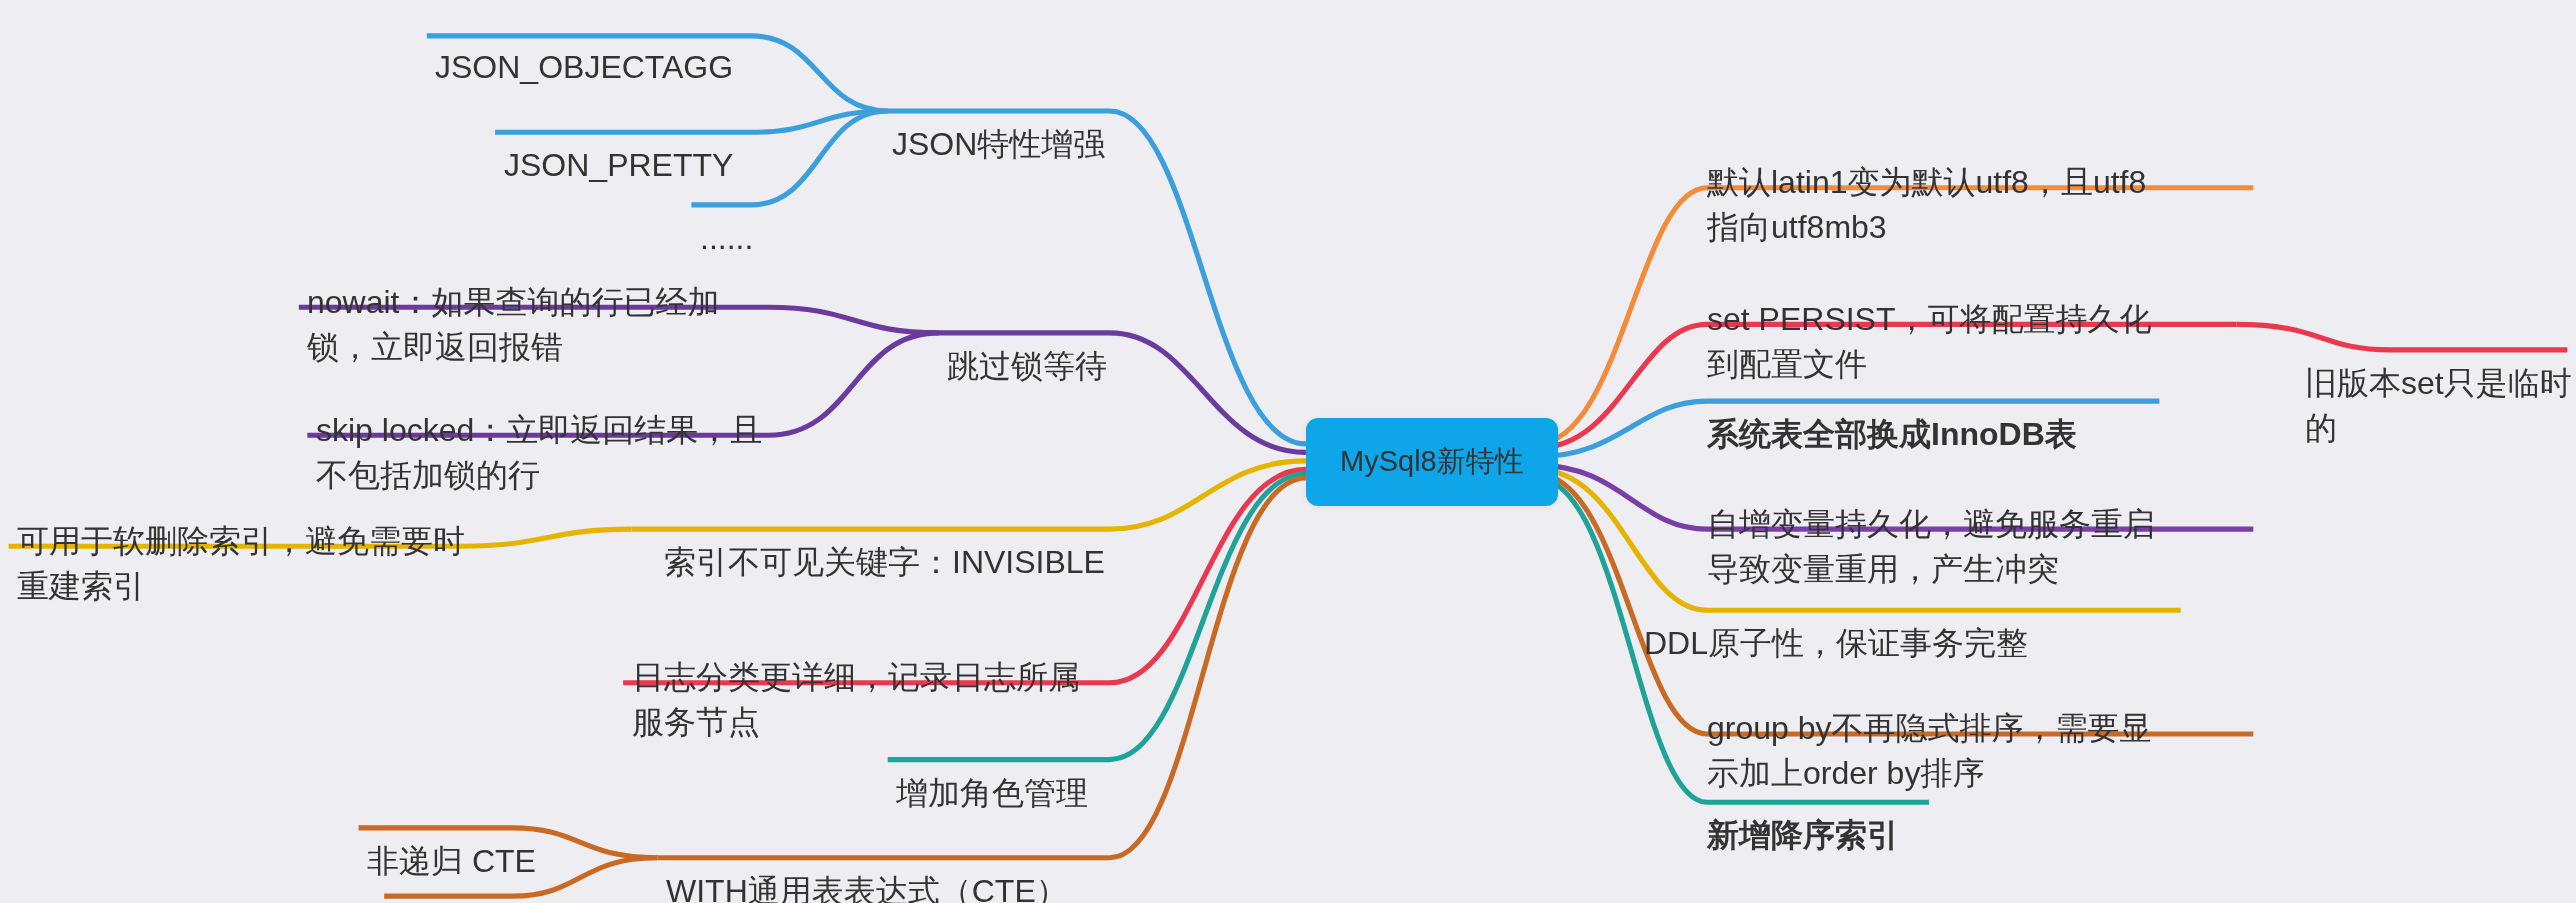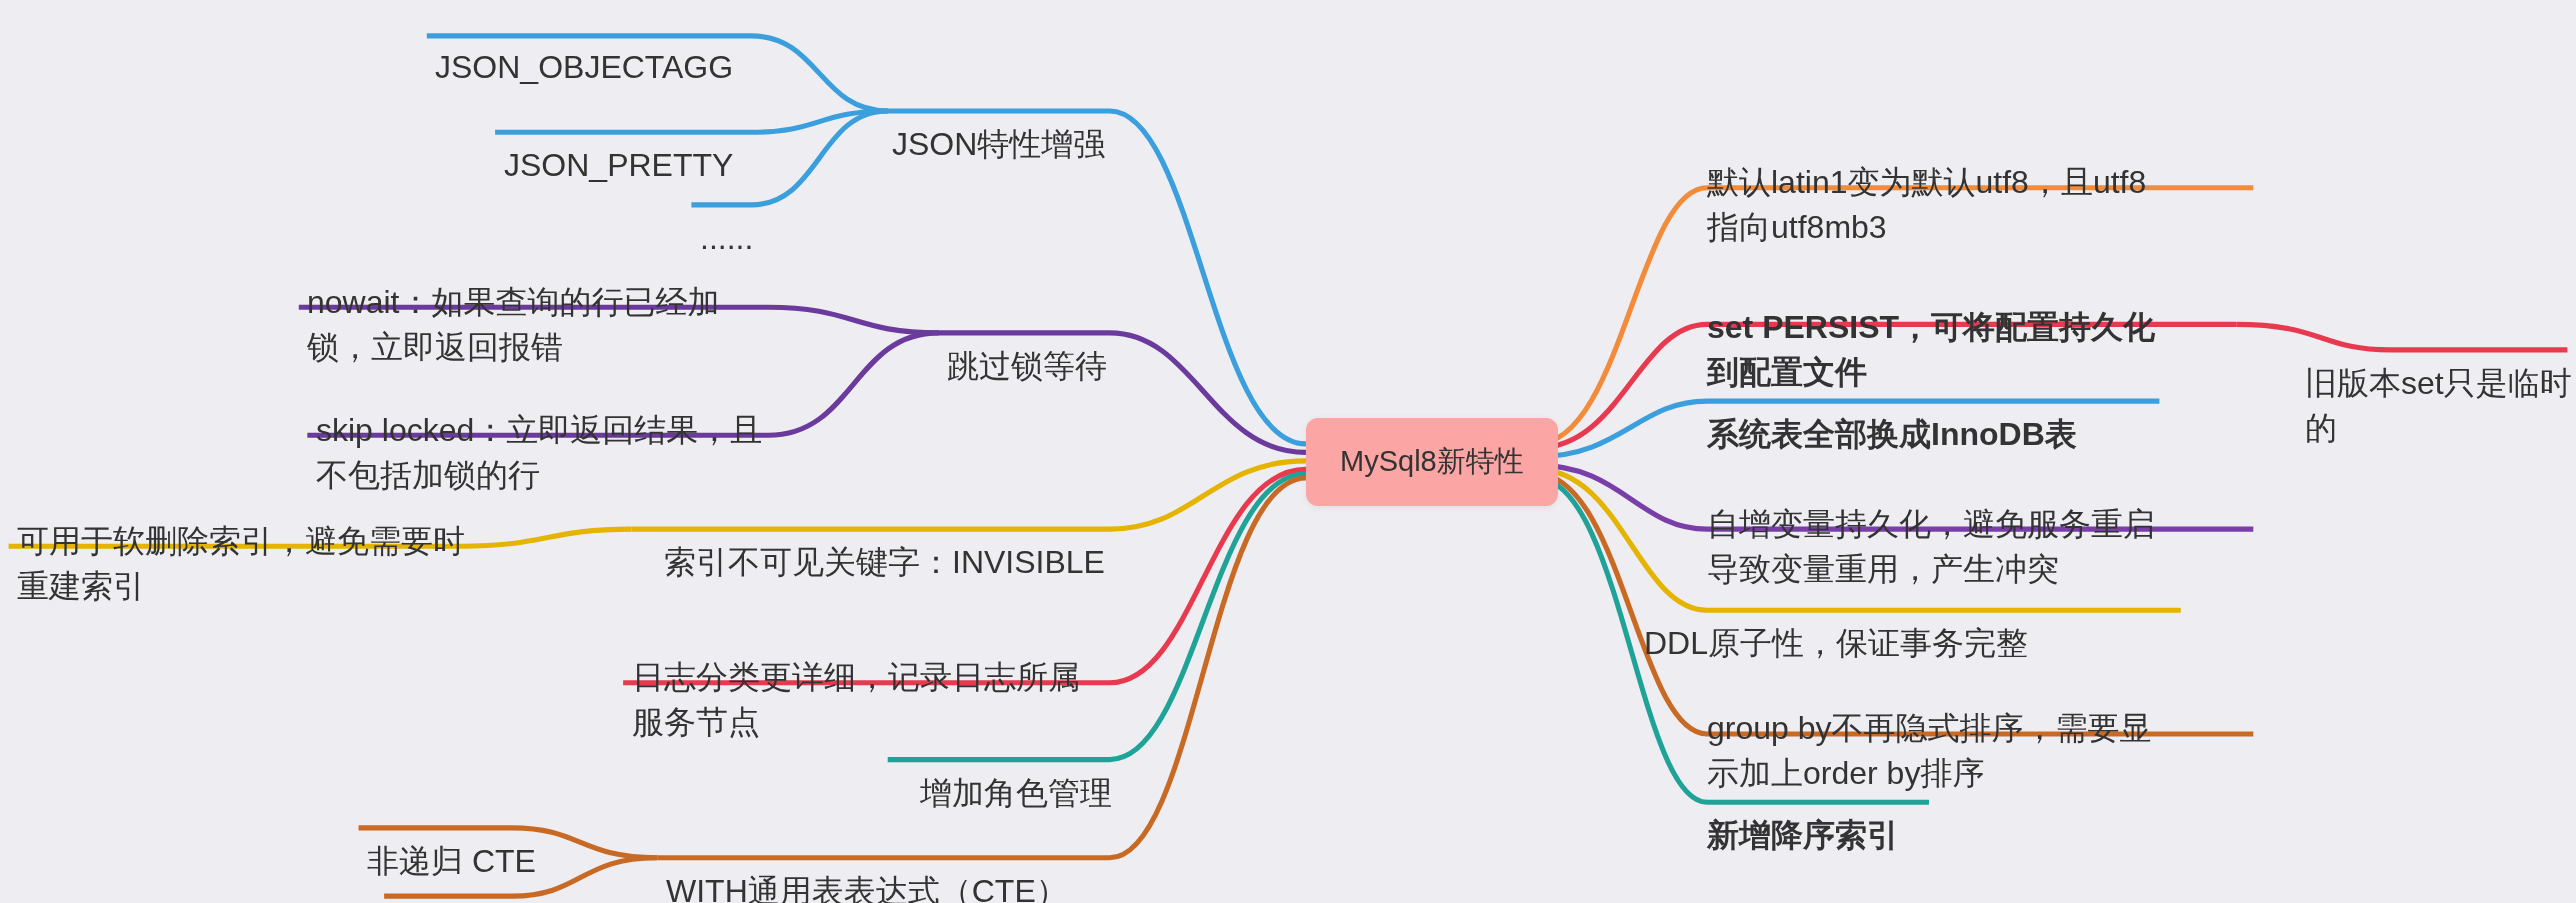--- a/index.html
+++ b/index.html
@@ -20,21 +20,21 @@
 }
 .node {
   position: absolute;
   font-size: 32px;
   color: #333;
   white-space: pre-line;
   line-height: 1.4;
 }
 .center-node {
   position: absolute;
-  background: #fca5a5;
+  background: #0ea5e9;
   border-radius: 12px;
   padding: 24px 34px;
   font-size: 29px;
   color: #333;
   box-shadow: 0 1.7px 6.8px rgba(0,0,0,0.06);
 }
 </style>
 </head>
 <body>
 
@@ -111,40 +111,40 @@
 <div class="node" style="left:17px; top:474px;">
   <span>可用于软删除索引，避免需要时
 重建索引</span>
 </div>
 
 <div class="node" style="left:632px; top:610px;">
   <span>日志分类更详细，记录日志所属
 服务节点</span>
 </div>
 
-<div class="node" style="left:896px; top:726px;margin-left:24px;">
+<div class="node" style="left:896px; top:726px;">
   <span>增加角色管理</span>
 </div>
 
 <div class="node" style="left:666px; top:824px;">
   <span>WITH通用表表达式（CTE）</span>
 </div>
 <div class="node" style="left:367px; top:794px;">
   <span>非递归 CTE</span>
 </div>
 <div class="node" style="left:393px; top:864px;">
   
 </div>
 
 <div class="node" style="left:1707px; top:115px;">
   <span>默认latin1变为默认utf8，且utf8
 指向utf8mb3</span>
 </div>
 
-<div class="node" style="left:1707px; top:260px;font-weight:bold;">
+<div class="node" style="left:1707px; top:252px;">
   <span>set PERSIST，可将配置持久化
 到配置文件</span>
 </div>
 <div class="node" style="left:2305px; top:316px;">
   <span>旧版本set只是临时的</span>
 </div>
 
 <div class="node" style="left:1707px; top:367px;font-weight:bold;">
   <span>系统表全部换成InnoDB表</span>
 </div>

